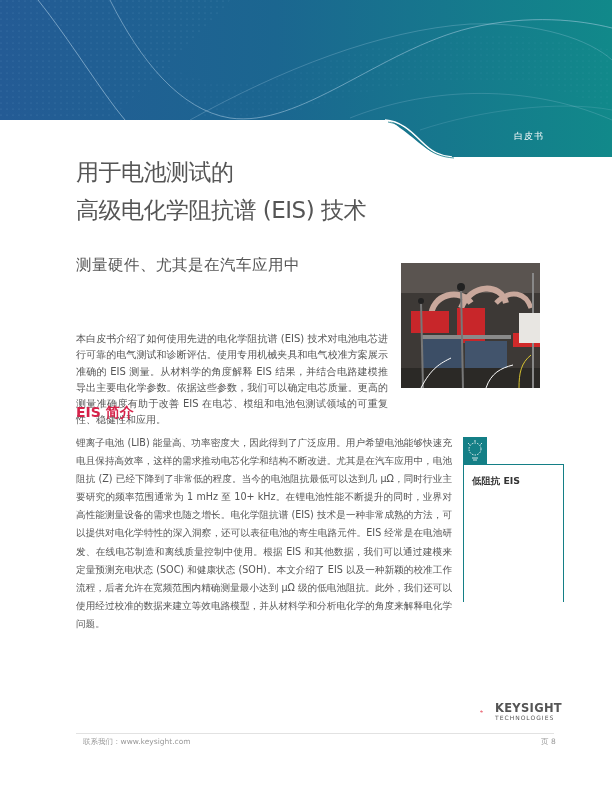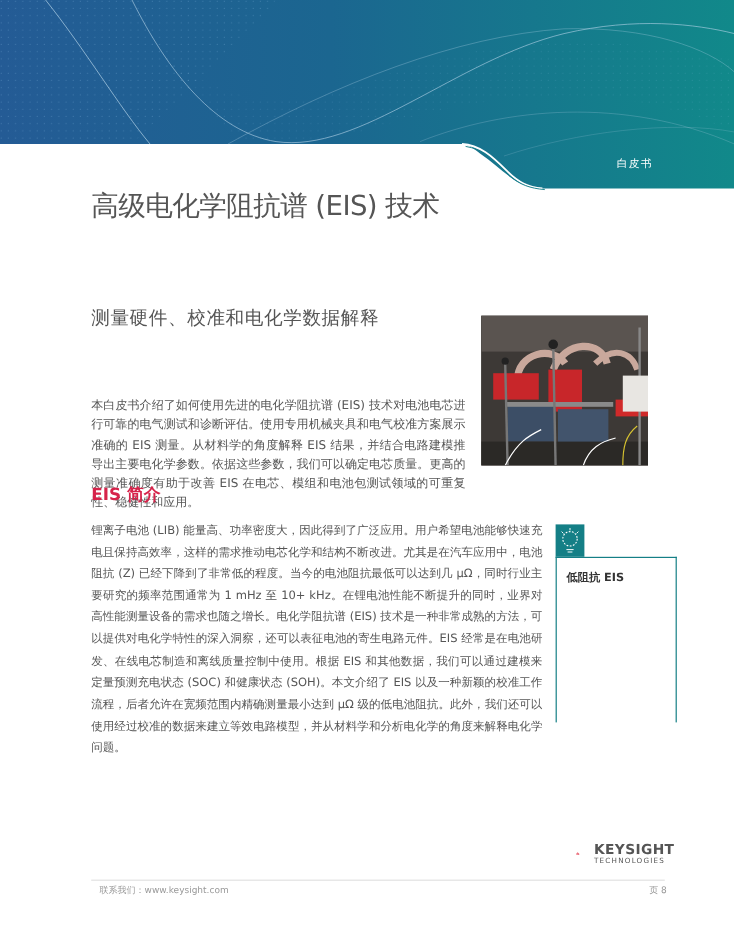--- a/index.html
+++ b/index.html
@@ -57,24 +57,25 @@
     <path d="M190 120 C280 70 380 30 470 24 C540 22 590 40 612 60" stroke="#b9d6ea" stroke-width="0.5" fill="none" opacity="0.5"></path>
     <path d="M350 118 C420 90 520 80 612 120" stroke="#b9d6ea" stroke-width="0.5" fill="none" opacity="0.4"></path>
     <path d="M420 130 C480 110 560 100 612 110" stroke="#b9d6ea" stroke-width="0.4" fill="none" opacity="0.4"></path>
     <path d="M385 120 C400 121 410 130 422 142 C432 152 440 156 452 157" stroke="#ffffff" stroke-width="1.5" fill="none"></path>
     <path d="M388 122 C402 124 412 134 424 146 C433 154 442 157 454 158" stroke="#1a7f8b" stroke-width="0.8" fill="none"></path>
   </svg>
 </div>
 <div class="doc-type">白皮书</div>
 
 <div class="title">
+  <div>用于电池测试的</div>
   <div>高级电化学阻抗谱 (EIS) 技术</div>
 </div>
 
-<div class="subtitle">测量硬件、校准和电化学数据解释</div>
+<div class="subtitle">测量硬件、尤其是在汽车应用中</div>
 
 <p class="intro">本白皮书介绍了如何使用先进的电化学阻抗谱 (EIS) 技术对电池电芯进行可靠的电气测试和诊断评估。使用专用机械夹具和电气校准方案展示准确的 EIS 测量。从材料学的角度解释 EIS 结果，并结合电路建模推导出主要电化学参数。依据这些参数，我们可以确定电芯质量。更高的测量准确度有助于改善 EIS 在电芯、模组和电池包测试领域的可重复性、稳健性和应用。</p>
 
 <div class="photo">
   <svg width="139" height="125" viewBox="0 0 139 125" xmlns="http://www.w3.org/2000/svg">
     <rect width="139" height="125" fill="#3d3936"></rect>
     <rect x="0" y="0" width="139" height="30" fill="#5a5450"></rect>
     <path d="M30 55 C30 30 60 25 70 40" stroke="#c9a89c" stroke-width="6" fill="none"></path>
     <path d="M60 45 C70 20 100 20 105 40" stroke="#c9a89c" stroke-width="6" fill="none"></path>
     <path d="M95 40 C110 25 125 30 130 45" stroke="#c9a89c" stroke-width="5" fill="none"></path>

